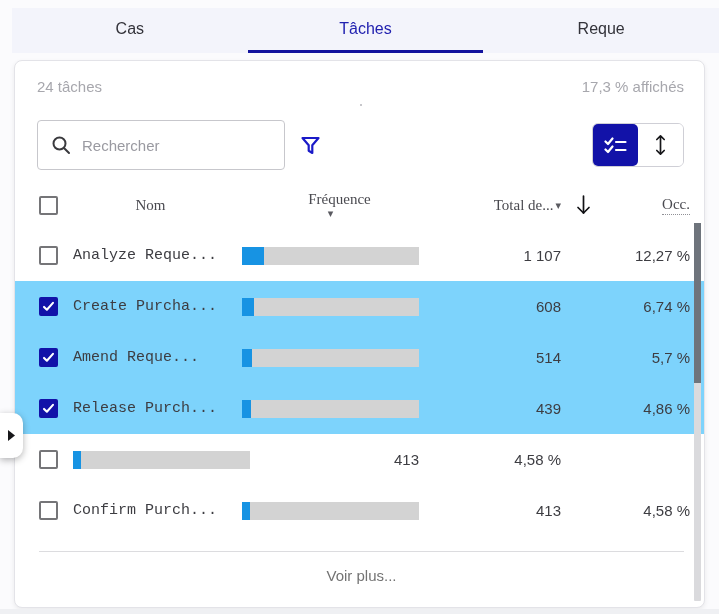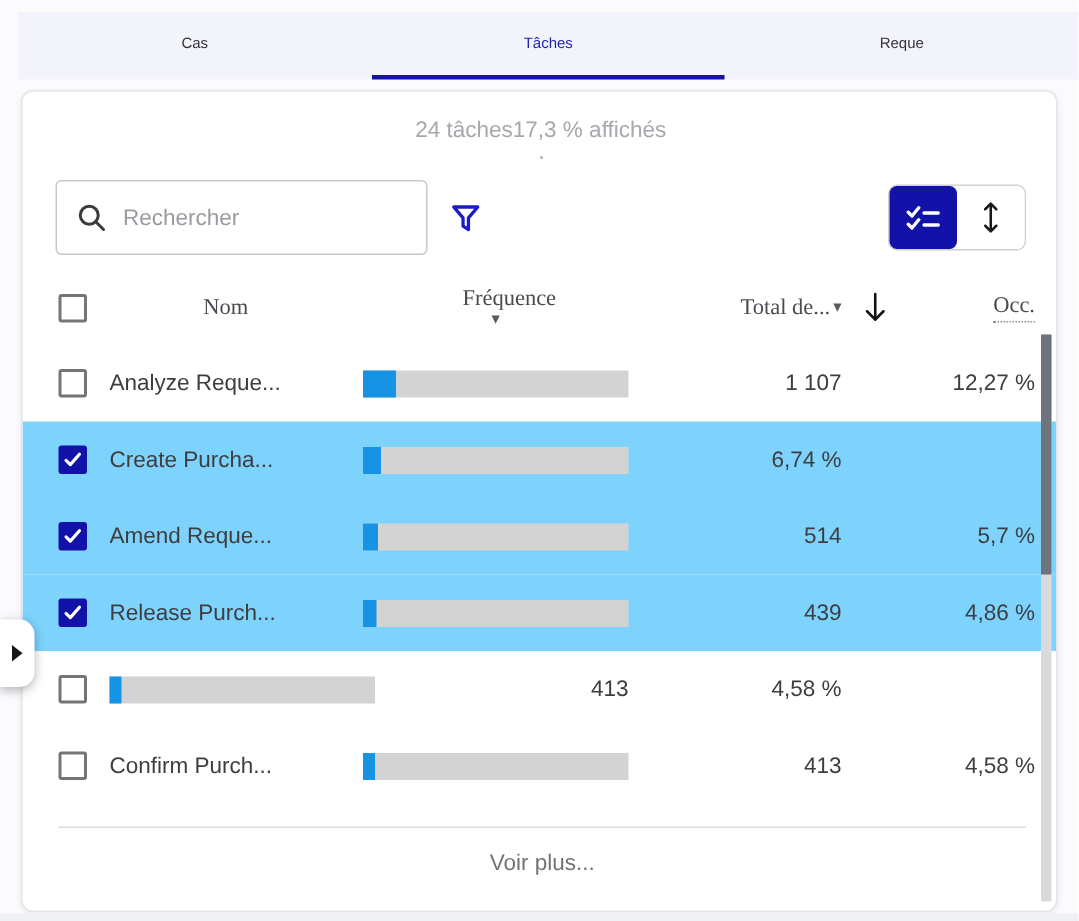--- a/index.html
+++ b/index.html
@@ -12,35 +12,35 @@
     color:#3d3d42;
   }
 
   
   .tabbar{
     position:absolute; left:12px; top:8px; right:0; height:45px;
     background:#f3f4fb; display:flex;
   }
   .tab{
     flex:1; display:flex; align-items:center; justify-content:center;
-    font-size:10px; color:#33333a; cursor:pointer;
+    font-size:16px; color:#33333a; cursor:pointer;
     border-bottom:3px solid transparent;
   }
   .tab.active{ color:#2222b0; border-bottom-color:#14149e; }
 
   
   .panel{
     position:absolute; left:14px; top:60px; width:691px; height:548px;
     background:#fff; border:1px solid #e3e3e8; border-radius:8px;
     box-shadow:0 2px 5px rgba(0,0,0,.07);
     overflow:hidden;
   }
 
   .summary-row{
-    display:flex; justify-content:center;
+    display:flex; justify-content:space-between;
     padding:17px 20px 0 22px;
     font-size:15px; color:#a7a7ad;
   }
 
   .drag-dot{
     position:absolute; left:345px; top:43px; width:2px; height:2px;
     background:#b4b4ba; border-radius:50%;
   }
 
   
@@ -90,21 +90,21 @@
   .th-freq .lbl{ flex:1; text-align:center; padding-left:18px; }
   .caret{ font-size:11px; color:#5a5a60; line-height:1; }
   .th-total{ display:flex; align-items:center; justify-content:flex-end; gap:2px; }
   .th-occ{ display:flex; align-items:center; justify-content:space-between; }
   .occ-label{ border-bottom:1px dotted #909096; padding-bottom:1px; }
   .sort-arrow{ display:flex; align-items:center; background:none; border:none; cursor:pointer; }
 
   .tbody{ margin-top:9px; }
   .trow{ height:51px; font-size:15px; cursor:pointer; }
   .trow.highlight{ background:#7dd3fc; }
-  .name-cell{ color:#3d3d42; white-space:nowrap; overflow:hidden; }
+  .name-cell{ color:#3d3d42; white-space:nowrap; overflow:hidden;font-family:Liberation Mono, monospace; }
   .bar-track{ display:block; width:177px; height:18px; background:#d3d3d3; }
   .bar-fill{ display:block; height:100%; background:#1793e3; }
   .num-cell{ text-align:right; color:#3d3d42; }
 
   
   .cb{
     width:19px; height:19px; border:2px solid #757578; border-radius:2px;
     display:flex; align-items:center; justify-content:center; background:#fff;
     cursor:pointer;
   }
@@ -255,20 +255,21 @@
         <svg width="13" height="13" viewBox="0 0 16 16" fill="none" stroke="#fff" stroke-width="2.6" stroke-linecap="round" stroke-linejoin="round">
             <path d="M2.5 8.5 L6 12 L13.5 3.5"></path>
           </svg>
       </span>
       <span class="name-cell">Create Purcha...</span>
       <span class="bar-cell">
         <span class="bar-track">
           <span class="bar-fill" style="width: 6.74%;"></span>
         </span>
       </span>
+      <span class="num-cell">608</span>
       <span class="num-cell">6,74 %</span>
     </div>
 
     <div class="trow grid-cols highlight">
       <span class="cb checked">
         <svg width="13" height="13" viewBox="0 0 16 16" fill="none" stroke="#fff" stroke-width="2.6" stroke-linecap="round" stroke-linejoin="round">
             <path d="M2.5 8.5 L6 12 L13.5 3.5"></path>
           </svg>
       </span>
       <span class="name-cell">Amend Reque...</span>

